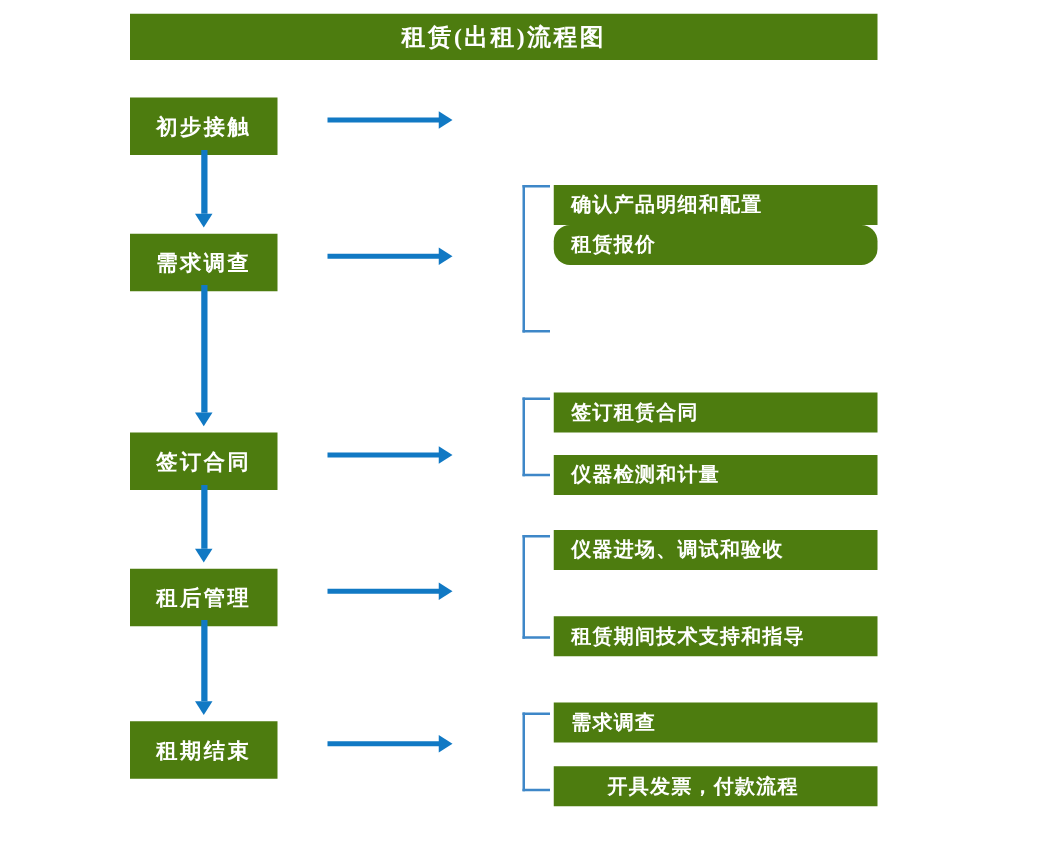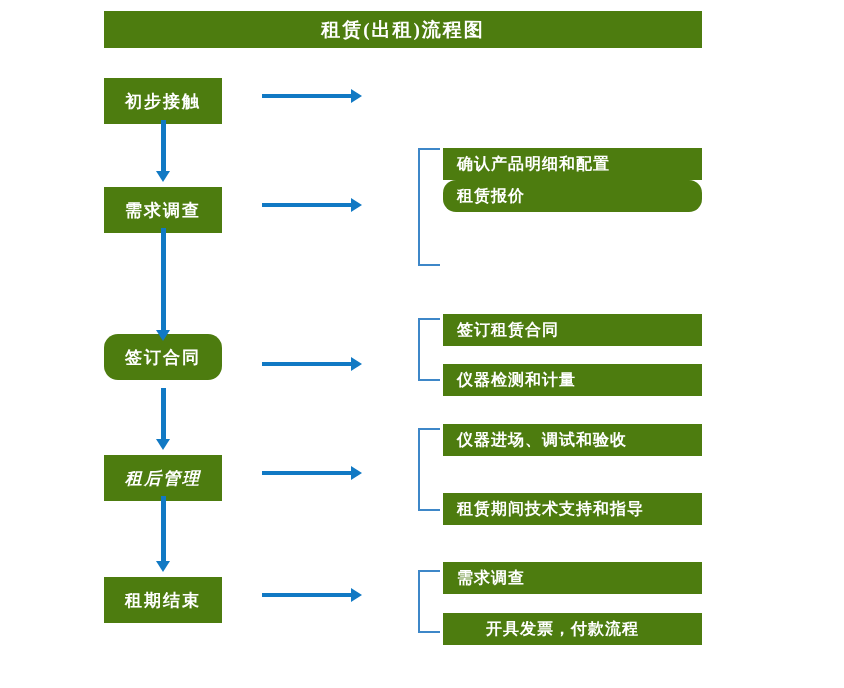--- a/index.html
+++ b/index.html
@@ -115,22 +115,22 @@
 </style>
 </head>
 <body>
 
 <div id="canvas">
 
   <div class="box title-bar">租赁(出租)流程图</div>
 
   <div class="box stage-box" style="top:78px;">初步接触</div>
   <div class="box stage-box" style="top:187px;">需求调查</div>
-  <div class="box stage-box" style="top:334px;border-radius:14px;">签订合同</div>
-  <div class="box stage-box" style="top:455px;font-style:italic;">租后管理</div>
+  <div class="box stage-box" style="top:346px;">签订合同</div>
+  <div class="box stage-box" style="top:455px;">租后管理</div>
   <div class="box stage-box" style="top:577px;">租期结束</div>
 
   <div class="v-arrow" style="top:120px; height:62px;">
     <div class="shaft" style="height:51px;"></div>
       <div class="head"></div>
   </div>
   <div class="v-arrow" style="top:228px; height:113px;">
     <div class="shaft" style="height:102px;"></div>
       <div class="head"></div>
   </div>

